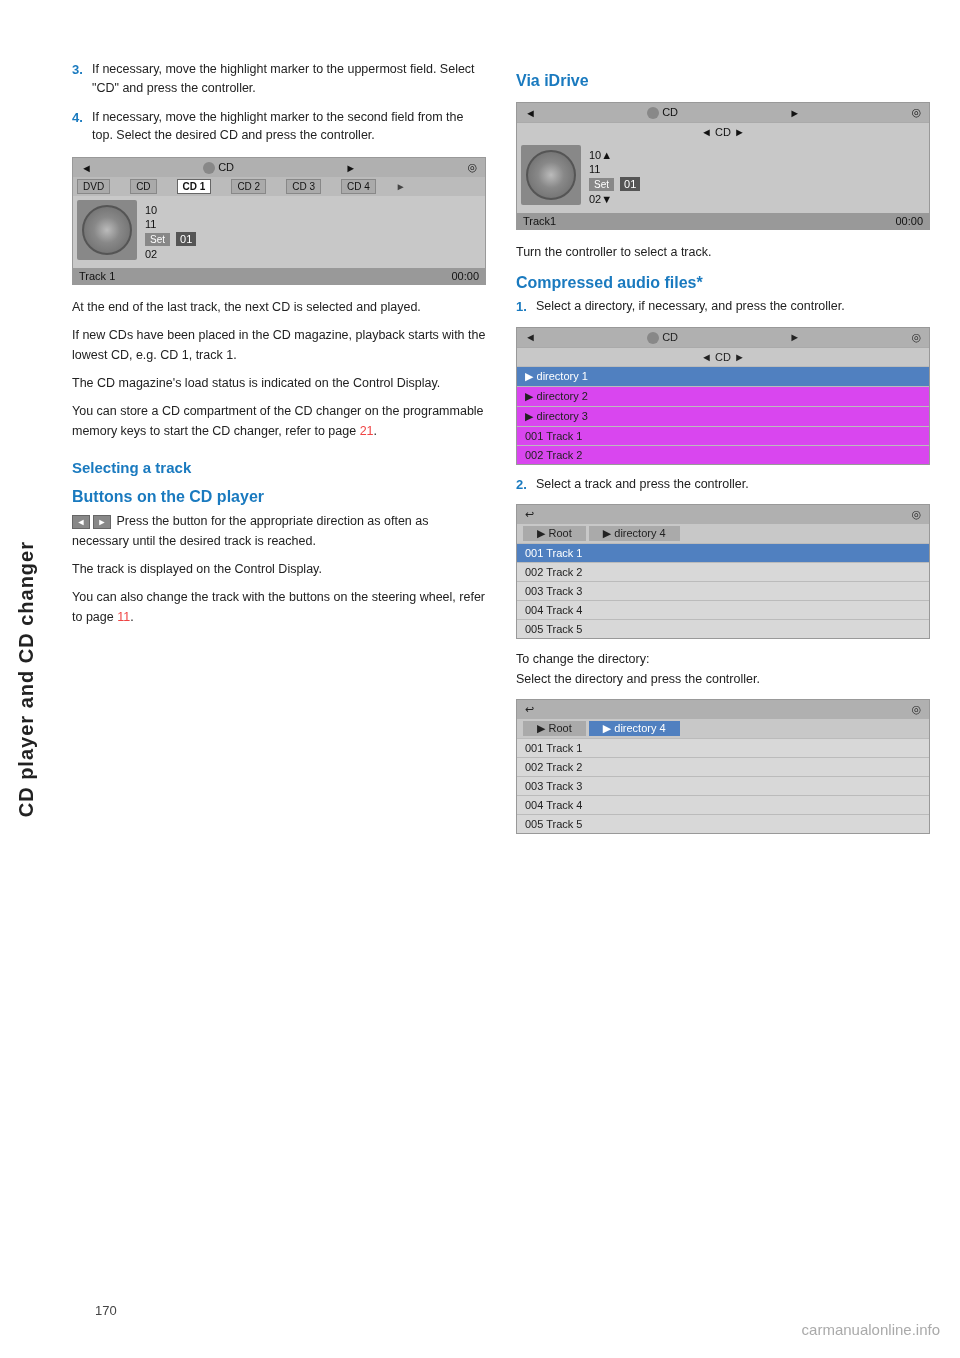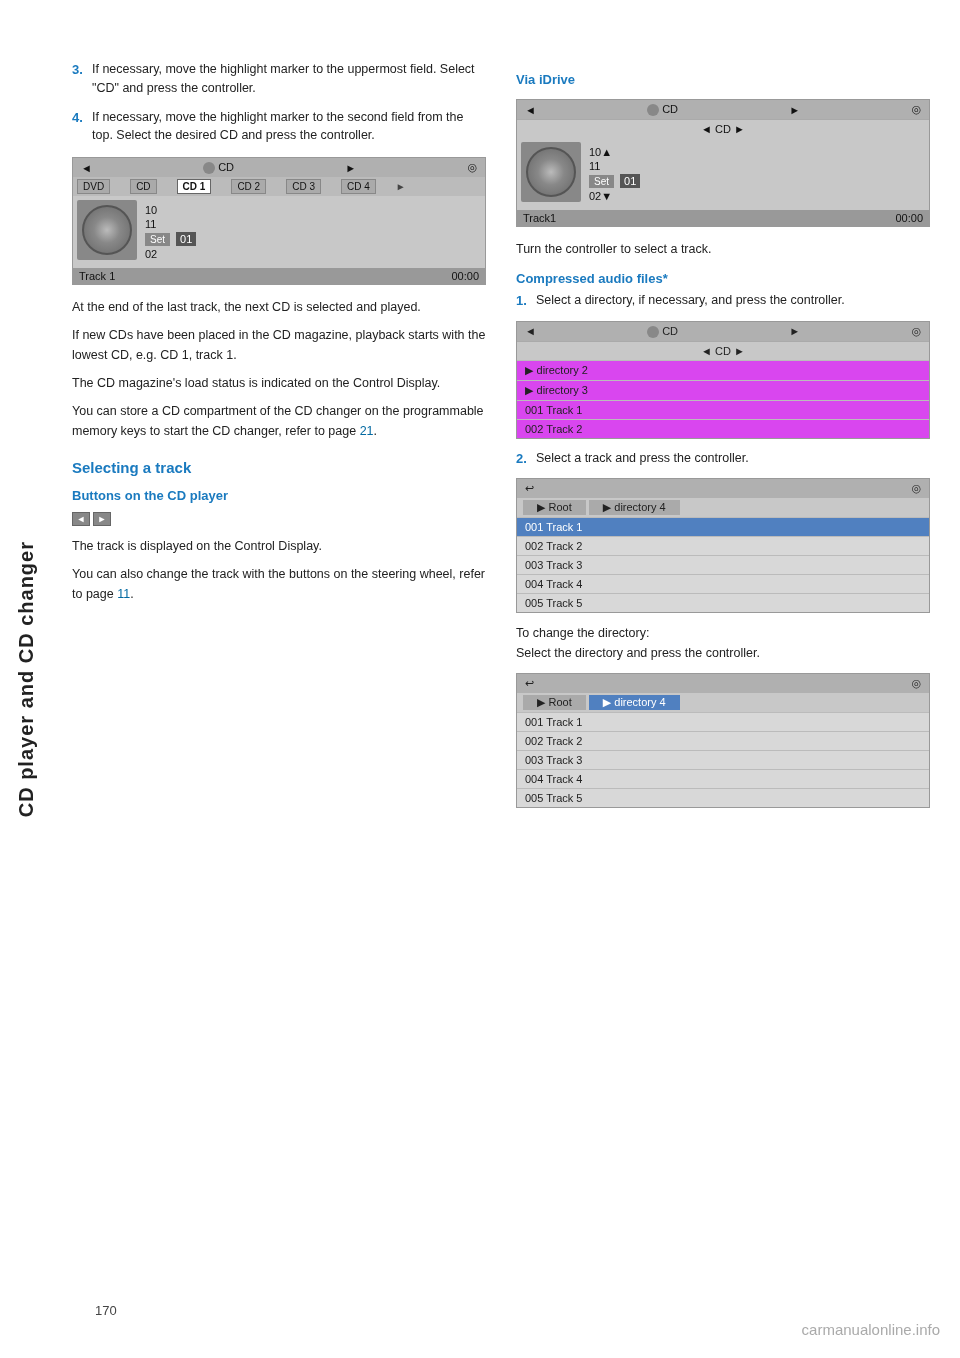--- a/index.html
+++ b/index.html
@@ -73,21 +73,21 @@
 
     
     .section-heading {
       color: #1a7abf;
       font-size: 15px;
       font-weight: bold;
       margin: 18px 0 6px 0;
     }
     .subsection-heading {
       color: #1a7abf;
-      font-size: 13px;
+      font-size: 16px;
       font-weight: bold;
       margin: 12px 0 5px 0;
     }
 
     
     .cd-ui {
       border: 1px solid #999;
       background: #c8c8c8;
       margin: 12px 0;
       width: 100%;
@@ -303,21 +303,21 @@
       color: #aaa;
     }
 
     p {
       font-size: 12.5px;
       line-height: 1.6;
       margin-bottom: 8px;
     }
 
     .blue-link {
-      color: #0369a1;
+      color: #ef4444;
       text-decoration: none;
     }
   </style>
 </head>
 <body>
 
 <div class="sidebar">
   <span class="sidebar-text">CD player and CD changer</span>
 </div>
 
@@ -390,20 +390,21 @@
     </p>
 
     <div class="section-heading">Selecting a track</div>
 
     <div class="subsection-heading">Buttons on the CD player</div>
     <p>
       <span class="btn-icons">
         <span class="btn-icon">◄</span>
         <span class="btn-icon">►</span>
       </span>
+      <span>Press the button for the appropriate direction as often as necessary until the desired track is reached.</span>
     </p>
     <p>The track is displayed on the Control Display.</p>
     <p>
       <span>You can also change the track with the buttons on the steering wheel, refer to page</span>
       <a class="blue-link">11</a><span>.</span>
     </p>
 
   </div>
 
   <div class="right-col">
@@ -456,20 +457,21 @@
     </div>
 
     <div class="dir-ui">
       <div class="dir-ui-top">
         <span>◄</span>
         <span><span style="background:#888;border-radius:50%;display:inline-block;width:12px;height:12px;vertical-align:middle;"></span> CD</span>
         <span>►</span>
         <span>◎</span>
       </div>
       <div class="dir-ui-nav">◄ CD ►</div>
+      <div class="dir-list-item dir-list-item-active">▶ directory 1</div>
       <div class="dir-list-item">▶ directory 2</div>
       <div class="dir-list-item">▶ directory 3</div>
       <div class="dir-list-item">001 Track  1</div>
       <div class="dir-list-item">002 Track  2</div>
     </div>
 
     <div class="step">
       <span class="step-num">2.</span>
       <span class="step-text">Select a track and press the controller.</span>
     </div>

